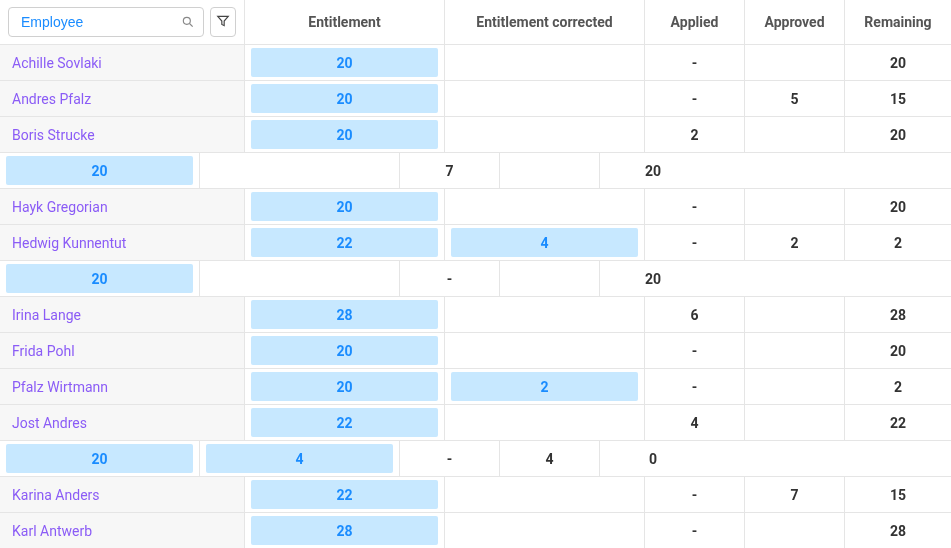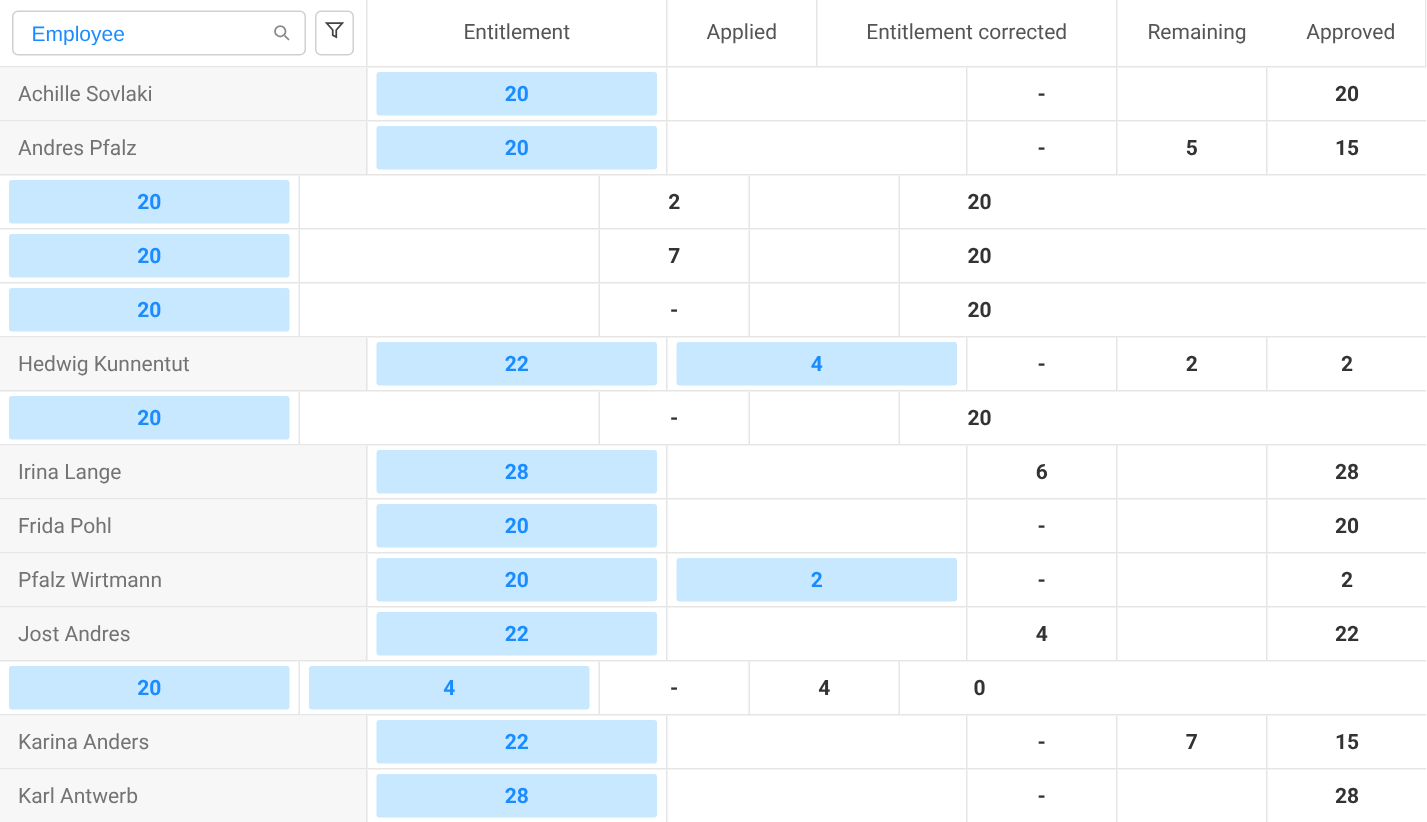--- a/index.html
+++ b/index.html
@@ -44,21 +44,21 @@
   .row.header .col-employee { background: #fff; padding-left: 8px; padding-right: 8px; gap: 6px; }
 
   .col-ent      { width: 200px; flex: 0 0 200px; justify-content: center; }
   .col-entc     { width: 200px; flex: 0 0 200px; justify-content: center; }
   .col-applied  { width: 100px; flex: 0 0 100px; justify-content: center; }
   .col-approved { width: 100px; flex: 0 0 100px; justify-content: center; }
   .col-remain   { width: 106px; flex: 0 0 106px; justify-content: center; border-right: none; }
 
   .row.header .hdr-label {
     color: #555;
-    font-weight: 400;
+    font-weight: 700;
     font-size: 14px;
   }
 
   
   .hl {
     position: relative;
   }
   .hl-box {
     position: absolute;
     left: 6px; right: 6px; top: 3px; bottom: 3px;
@@ -115,21 +115,21 @@
     background: #fff;
     display: flex;
     align-items: center;
     justify-content: center;
     cursor: pointer;
     color: #444;
   }
   .filter-btn svg { width: 14px; height: 14px; }
 
   .emp-name {
-    color: #737373;
+    color: #8b5cf6;
     font-size: 14px;
   }
 </style>
 </head>
 <body>
 
 <div class="table">
 
   <div class="row header">
     <div class="cell col-employee">
@@ -146,32 +146,32 @@
         <span>
           <svg viewBox="0 0 24 24" fill="none" stroke="currentColor" stroke-width="2">
             <polygon points="3 4 21 4 14 12 14 20 10 18 10 12 3 4"></polygon>
           </svg>
         </span>
       </div>
     </div>
     <div class="cell col-ent">
       <span class="hdr-label">Entitlement</span>
     </div>
+    <div class="cell col-entc">
+      <span class="hdr-label">Entitlement corrected</span>
+    </div>
     <div class="cell col-applied">
       <span class="hdr-label">Applied</span>
     </div>
-    <div class="cell col-entc">
-      <span class="hdr-label">Entitlement corrected</span>
+    <div class="cell col-approved">
+      <span class="hdr-label">Approved</span>
     </div>
     <div class="cell col-remain">
       <span class="hdr-label">Remaining</span>
     </div>
-    <div class="cell col-approved">
-      <span class="hdr-label">Approved</span>
-    </div>
   </div>
 
   <div id="rows-container">
       <div class="row">
         <div class="cell col-employee">
           <span class="emp-name">Achille Sovlaki</span>
         </div>
         <div class="cell col-ent hl">
           <div class="hl-box">20</div>
         </div>
@@ -196,20 +196,23 @@
           <span class="bold-dark">-</span>
         </div>
         <div class="cell col-approved">
           <span class="bold-dark">5</span>
         </div>
         <div class="cell col-remain">
           <span class="bold-dark">15</span>
         </div>
       </div>
       <div class="row">
+        <div class="cell col-employee">
+          <span class="emp-name">Boris Strucke</span>
+        </div>
         <div class="cell col-ent hl">
           <div class="hl-box">20</div>
         </div>
         <div class="cell col-entc"></div>
         <div class="cell col-applied">
           <span class="bold-dark">2</span>
         </div>
         <div class="cell col-approved"></div>
         <div class="cell col-remain">
           <span class="bold-dark">20</span>
@@ -222,20 +225,23 @@
         <div class="cell col-entc"></div>
         <div class="cell col-applied">
           <span class="bold-dark">7</span>
         </div>
         <div class="cell col-approved"></div>
         <div class="cell col-remain">
           <span class="bold-dark">20</span>
         </div>
       </div>
       <div class="row">
+        <div class="cell col-employee">
+          <span class="emp-name">Hayk Gregorian</span>
+        </div>
         <div class="cell col-ent hl">
           <div class="hl-box">20</div>
         </div>
         <div class="cell col-entc"></div>
         <div class="cell col-applied">
           <span class="bold-dark">-</span>
         </div>
         <div class="cell col-approved"></div>
         <div class="cell col-remain">
           <span class="bold-dark">20</span>

